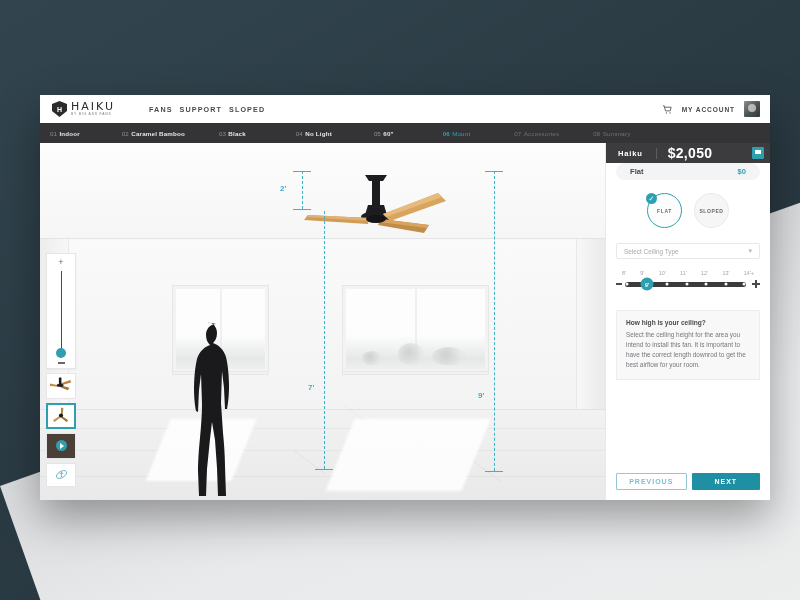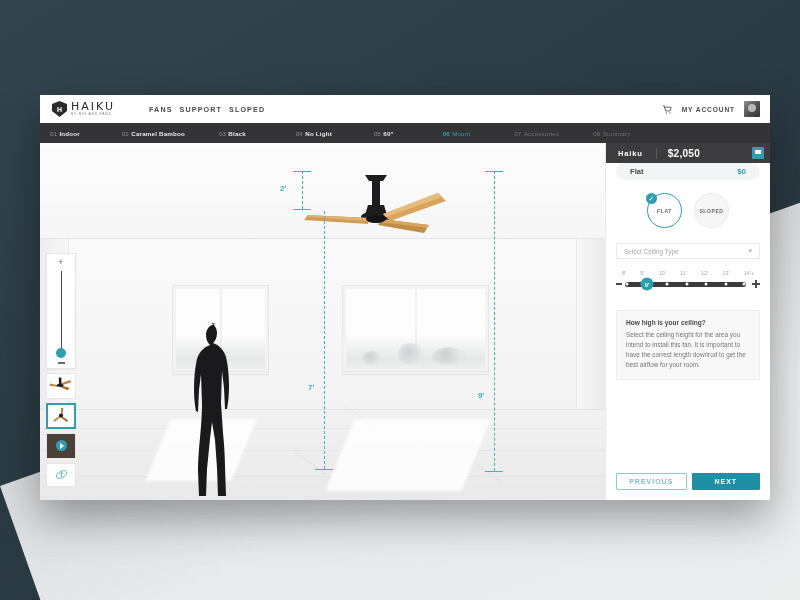--- a/index.html
+++ b/index.html
@@ -229,21 +229,21 @@
     display: flex; flex-direction: column;
   }
   .panel-head {
     height: 20px; background: #3c3c3f; display: flex; align-items: center;
     padding: 0 6px 0 12px; flex: 0 0 20px;
   }
   .panel-head .pname {
     color: #fff; font-size: 7.6px; font-weight: bold; letter-spacing: 0.8px;
   }
   .panel-head .divider { width: 1px; height: 11px; background: #5d5d61; margin: 0 11px 0 13px; }
-  .panel-head .price { color: #fff; font-size: 10px; font-weight: bold; letter-spacing: 0.3px; }
+  .panel-head .price { color: #fff; font-size: 14px; font-weight: bold; letter-spacing: 0.3px; }
   .save-btn {
     margin-left: auto; width: 12px; height: 12px; background: #2f9fb0;
     border-radius: 1px; display: flex; align-items: center; justify-content: center;
   }
   .save-btn .inner {
     width: 6px; height: 4px; background: #fff; margin-top: -2px;
   }
 
   .panel-title {
     text-align: center; font-size: 10px; color: #4a4a4c; letter-spacing: 0.7px;

